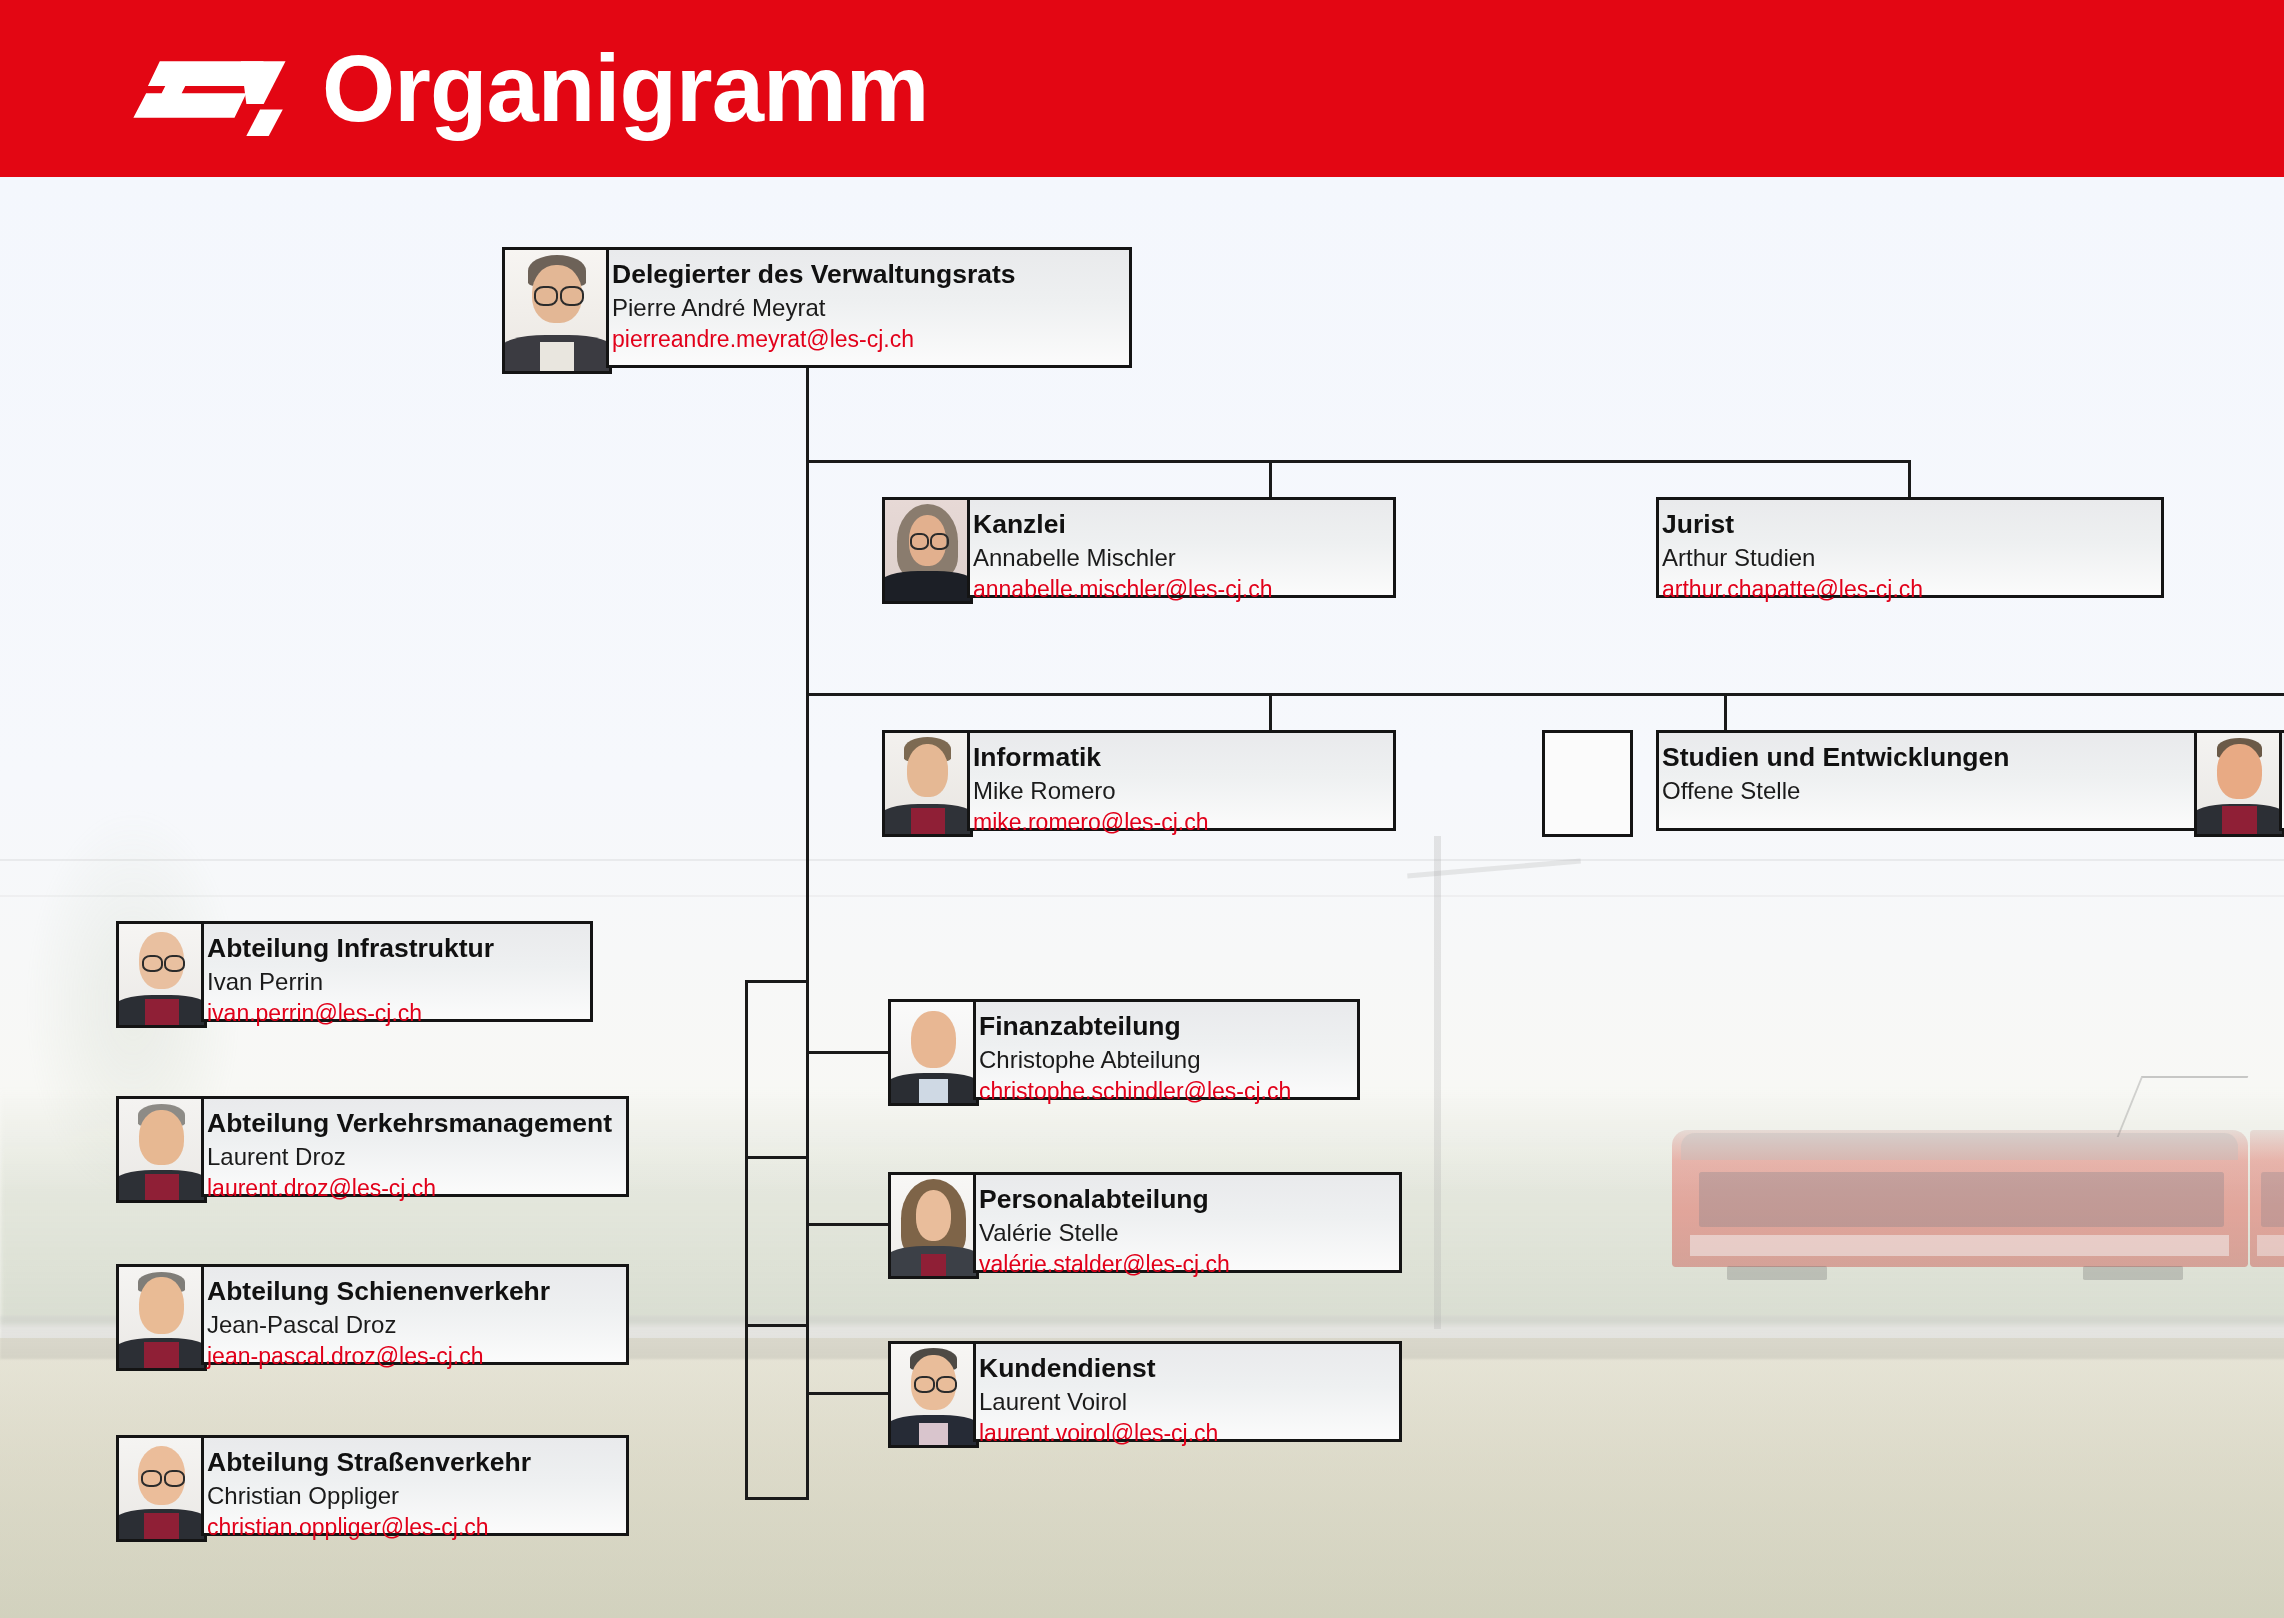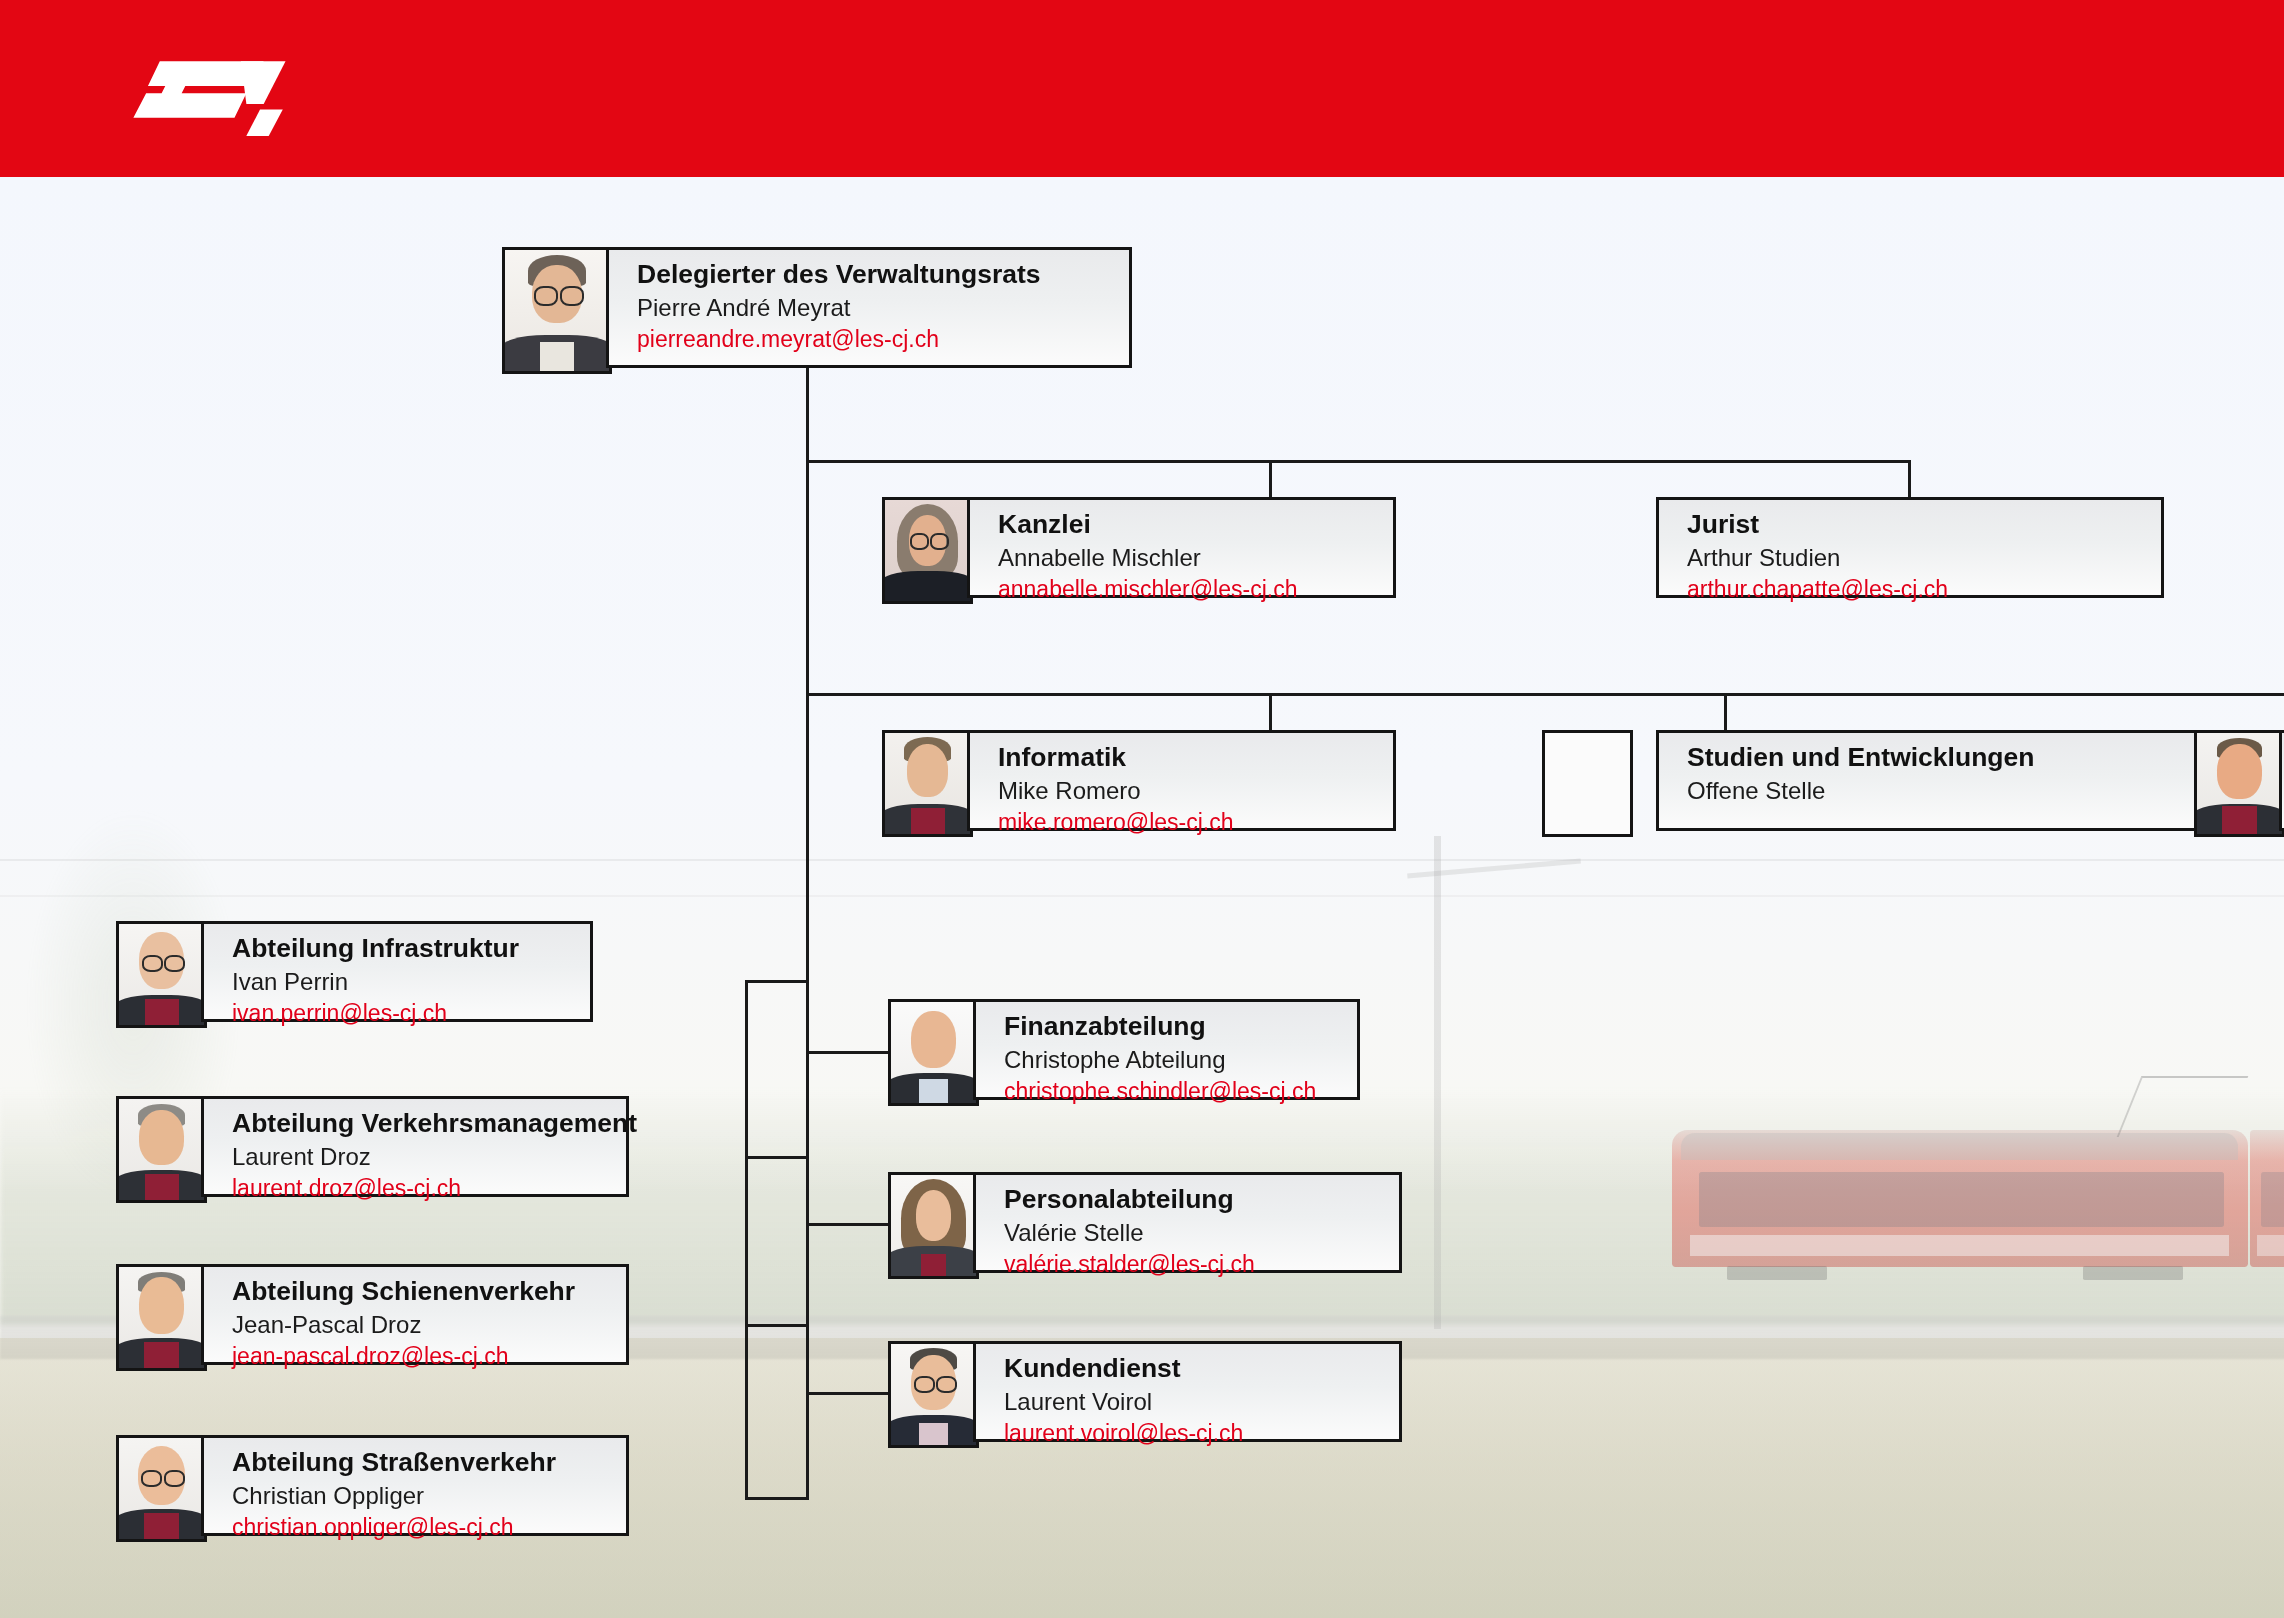--- a/index.html
+++ b/index.html
@@ -110,21 +110,21 @@
     position:absolute;left:0;top:0;
     border:3.7px solid #141414;background:#efeeec;overflow:hidden;
   }
   .photo .face{position:absolute;inset:0;}
   .photo.empty{background:#fbfbfb;}
   .card{
     position:absolute;top:0;
     border:3.7px solid #141414;
     background:linear-gradient(180deg,#e9eaec 0%,#eef0f1 45%,#fbfbfb 100%);
     box-sizing:border-box;
-    padding:10px 0 0 28px;
+    padding:10px 0 0 3px;
   }
   .card .title{
     font-size:26.5px;font-weight:bold;color:#111111;line-height:1.06;
     white-space:nowrap;
   }
   .card .person{
     font-size:24px;color:#1b1b1b;line-height:1.06;margin-top:7.3px;white-space:nowrap;
   }
   .card .mail{
     font-size:23px;color:#E2001A;line-height:1.06;margin-top:6.4px;white-space:nowrap;
@@ -171,20 +171,21 @@
   </div>
 
   <div id="header">
     <div id="logo">
       <svg viewBox="0 0 360 180" width="164" height="82" aria-hidden="true">
         <path d="M72 16 L300 16 L272 70 L128 70 L120 86 L262 86 L236 140 L14 140 L42 86 L76 86 L84 70 L46 70 Z" fill="#ffffff"></path>
         <path d="M250 16 L348 16 L300 110 L262 110 Z" fill="#ffffff"></path>
         <path d="M292 122 L342 122 L262 272 L214 272 Z" fill="#ffffff"></path>
       </svg>
     </div>
+    <div id="header-title">Organigramm</div>
   </div>
 
   <div id="chart">
 
     <div class="line vline" style="left:806px;top:367px;height:1133px;"></div>
 
     <div class="line hline" style="left:806px;top:460px;width:1105px;"></div>
     <div class="line vline" style="left:1269px;top:460px;height:37px;"></div>
     <div class="line vline" style="left:1908px;top:460px;height:37px;"></div>
 

